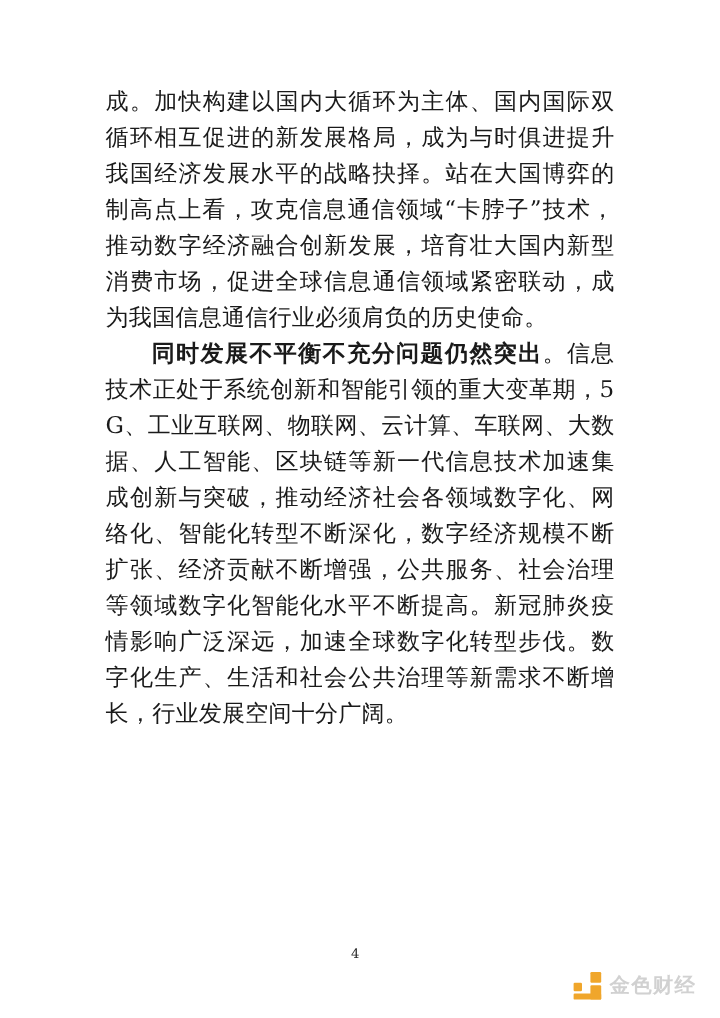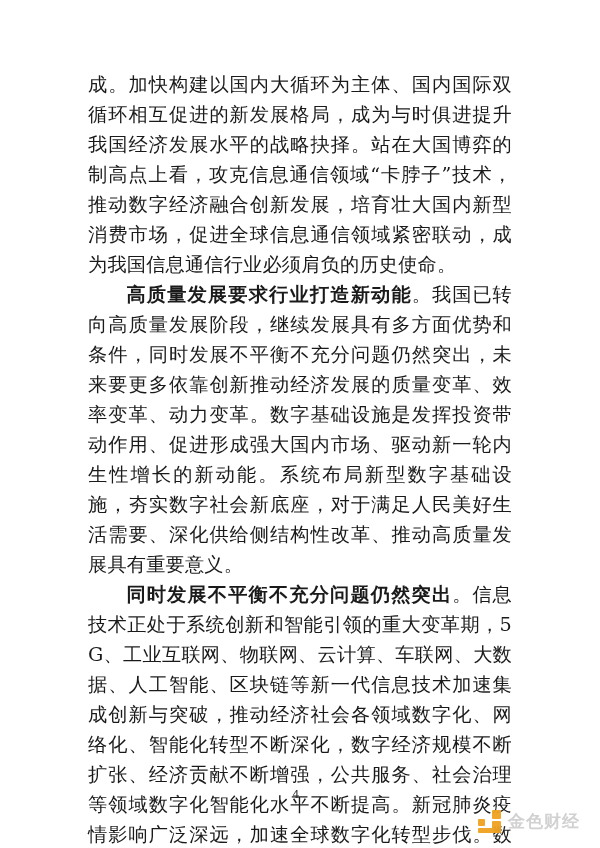--- a/index.html
+++ b/index.html
@@ -114,21 +114,20 @@
 </style>
 </head>
 <body>
 
 <div class="page">
 
   <div class="text-block">
 
     <p class="para"><span>成。加快构建以国内大循环为主体、国内国际双循环相互促进的新发展格局，成为与时俱进提升我国经济发展水平的战略抉择。站在大国博弈的制高点上看，攻克信息通信领域“卡脖子”技术，推动数字经济融合创新发展，培育壮大国内新型消费市场，促进全球信息通信领域紧密联动，成为我国信息通信行业必须肩负的历史使命。</span></p>
 
-    <p class="para indent"><span class="lead">高质量发展要求行业打造新动能</span><span>。我国已转向高质量发展阶段，继续发展具有多方面优势和条件，同时发展不平衡不充分问题仍然突出，未来要更多依靠创新推动经济发展的质量变革、效率变革、动力变革。数字基础设施是发挥投资带动作用、促进形成强大国内市场、驱动新一轮内生性增长的新动能。系统布局新型数字基础设施，夯实数字社会新底座，对于满足人民美好生活需要、深化供给侧结构性改革、推动高质量发展具有重要意义。</span></p>
 
     <p class="para indent"><span class="lead">同时发展不平衡不充分问题仍然突出</span><span>。信息技术正处于系统创新和智能引领的重大变革期，5G、工业互联网、物联网、云计算、车联网、大数据、人工智能、区块链等新一代信息技术加速集成创新与突破，推动经济社会各领域数字化、网络化、智能化转型不断深化，数字经济规模不断扩张、经济贡献不断增强，公共服务、社会治理等领域数字化智能化水平不断提高。新冠肺炎疫情影响广泛深远，加速全球数字化转型步伐。数字化生产、生活和社会公共治理等新需求不断增长，行业发展空间十分广阔。</span></p>
 
   </div>
 
   <div class="page-number">4</div>
 
   <div class="watermark">
     <span class="wm-mark">
       <span class="sq-bl"></span>

